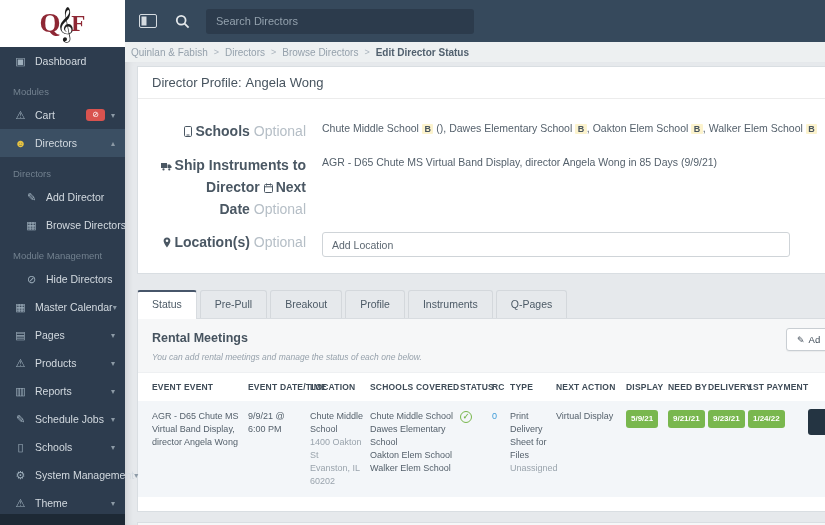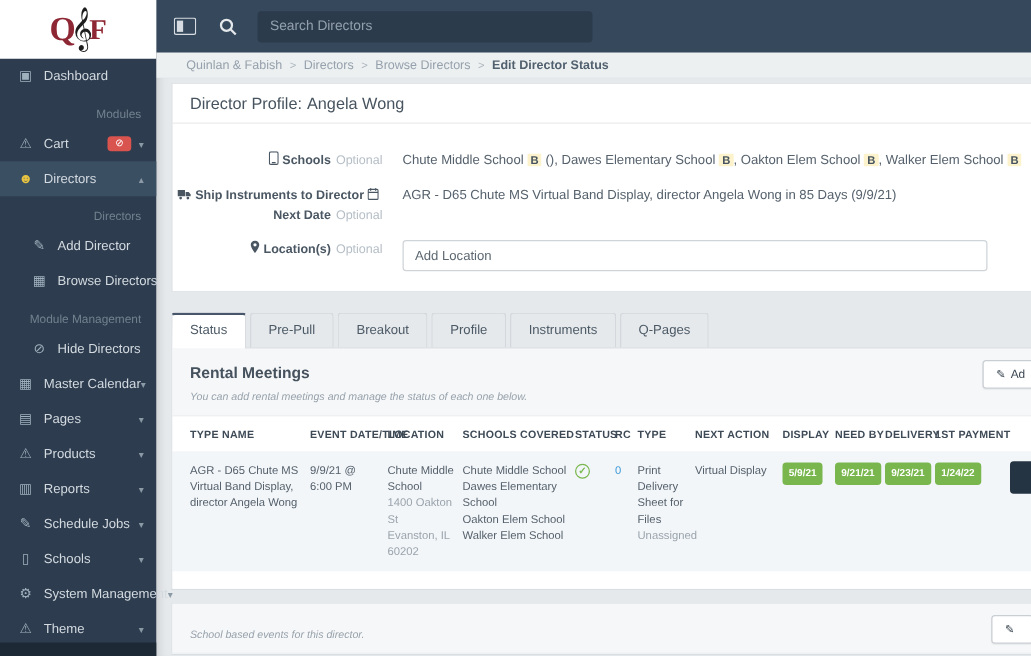--- a/index.html
+++ b/index.html
@@ -6,55 +6,55 @@
   html,body { width:825px; height:525px; overflow:hidden; }
   body { font-family:"Liberation Sans", sans-serif; background:#e6e9ec; }
   #app { position:relative; width:825px; height:525px; overflow:hidden; }
 
   
   .sidebar { position:absolute; left:0; top:0; width:125px; height:525px; background:#2d3c4e; z-index:5; }
   .logo { height:47px; background:#ffffff; display:flex; align-items:center; justify-content:center; cursor:pointer; }
   .logo .lq { font-family:"Liberation Serif", serif; font-weight:bold; font-size:27px; color:#8e2734; }
   .logo .lclef { font-size:30px; color:#1d1d1d; margin:0 -3px 0 -4px; line-height:1; }
   .logo .lf { font-family:"Liberation Serif", serif; font-weight:bold; font-size:23px; color:#8e2734; }
-  .s-section { padding:11px 12px 4px 13px; font-size:9.5px; color:#72818f;text-align:right; }
+  .s-section { padding:11px 12px 4px 13px; font-size:9.5px; color:#72818f; }
   .s-item { display:flex; align-items:center; padding:8px 10px 8px 13px; font-size:10.5px; color:#d3dae0; cursor:pointer; }
   .s-item.active { background:#3b4f63; }
   .s-item.indent { padding-left:24px; }
   .s-ico { width:15px; min-width:15px; text-align:center; margin-right:7px; color:#9fb0bd; font-size:11px; line-height:1; }
   .s-ico.yellow { color:#e8c441; }
   .s-label { white-space:nowrap; }
   .s-badge { margin-left:auto; background:#d9534f; color:#fff; font-size:8px; padding:2px 6px; border-radius:3px; line-height:1; }
   .s-chev { margin-left:auto; color:#8c9aa6; font-size:8px; }
   .s-badge + .s-chev { margin-left:6px; }
   .s-footer { position:absolute; bottom:0; left:0; width:125px; height:11px; background:#1d2935; }
 
   
   .topbar { position:absolute; left:125px; top:0; width:700px; height:42px; background:#36495c; display:flex; align-items:center; z-index:4; }
   .tb-burger { margin-left:14px; cursor:pointer; display:flex; }
   .tb-search-ico { margin-left:18px; cursor:pointer; display:flex; }
   .tb-input { margin-left:16px; width:268px; height:25px; background:#2c3b4c; border:none; border-radius:3px; color:#9aa8b4; font-size:11px; padding:0 10px; outline:none; font-family:"Liberation Sans",sans-serif; }
   .tb-input::placeholder { color:#93a1ad; }
 
   
-  .breadcrumb { position:absolute; left:125px; top:42px; width:700px; height:20px; background:#edf0f1; display:flex; align-items:center; padding-left:24px; font-size:10px; color:#95a1ac; }
+  .breadcrumb { position:absolute; left:125px; top:42px; width:700px; height:20px; background:#edf0f1; display:flex; align-items:center; padding-left:6px; font-size:10px; color:#95a1ac; }
   .bc-sep { margin:0 6px; color:#aab4bd; font-size:9px; }
   .bc-link { cursor:pointer; }
   .bc-current { color:#51606e; font-weight:bold; }
 
   
   .main { position:absolute; left:125px; top:62px; width:700px; height:463px; background:#e6e9ec; box-shadow:inset 7px 0 7px -5px rgba(0,0,0,.12); }
 
   .panel { background:#fff; border:1px solid #d9dee2; margin-left:12px; width:695px; }
   .profile-panel { margin-top:4px; }
   .panel-hd { padding:8px 14px; font-size:13px; color:#47545f; border-bottom:1px solid #ececec; }
   .panel-hd .nm { margin-left:4px; }
   .fields { padding:10px 0 16px 0; }
   .f-row { display:flex; margin-top:9px; }
-  .f-label { width:168px; min-width:168px; text-align:right; font-size:10px; color:#4a5763; font-weight:bold; line-height:1.5; padding-top:3px; }
+  .f-label { width:168px; min-width:168px; text-align:right; font-size:14px; color:#4a5763; font-weight:bold; line-height:1.5; padding-top:3px; }
   .f-opt { color:#b5bec6; font-weight:normal; margin-left:4px; }
   .f-value { margin-left:16px; font-size:10.5px; color:#55616c; padding-top:3px; line-height:1.5; }
   .f-ico { display:inline-block; vertical-align:-1px; margin-right:3px; }
   .sch-badge { background:#fcf3cd; color:#47545f; font-weight:bold; font-size:9px; padding:0 2.5px; margin-left:3px; border-radius:1px; }
   .loc-input { width:468px; height:25px; border:1px solid #cfd4d8; border-radius:3px; font-size:10.5px; padding:0 9px; color:#4a5560; outline:none; font-family:"Liberation Sans",sans-serif; }
   .loc-input::placeholder { color:#5d6872; }
 
   
   .tabs { display:flex; margin:16px 0 0 12px; border-bottom:1px solid #d8dce0; font-size:10.5px; width:688px; }
   .tab { padding:7px 14px 8px; color:#4c5a66; border:1px solid #d4d8dc; border-bottom:none; border-radius:3px 3px 0 0; margin-right:3px; cursor:pointer; background:transparent; }
@@ -277,21 +277,21 @@
     </div>
 
     <div class="panel tab-content">
       <div class="sec-hd">
         <div class="sec-title">Rental Meetings</div>
         <div class="sec-sub">You can add rental meetings and manage the status of each one below.</div>
         <div class="add-btn"><span class="pencil">✎</span><span>Ad</span></div>
       </div>
 
       <div class="grid-hd rm-cols">
-        <div>TYPE NAME</div>
+        <div>EVENT EVENT</div>
         <div>EVENT DATE/TIME</div>
         <div>LOCATION</div>
         <div>SCHOOLS COVERED</div>
         <div>STATUS</div>
         <div>RC</div>
         <div>TYPE</div>
         <div>NEXT ACTION</div>
         <div>DISPLAY</div>
         <div>NEED BY</div>
         <div>DELIVERY</div>

